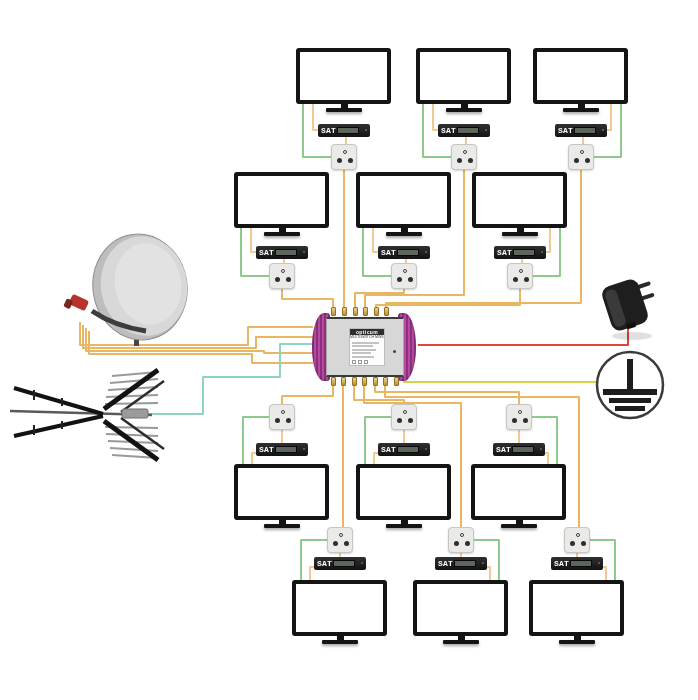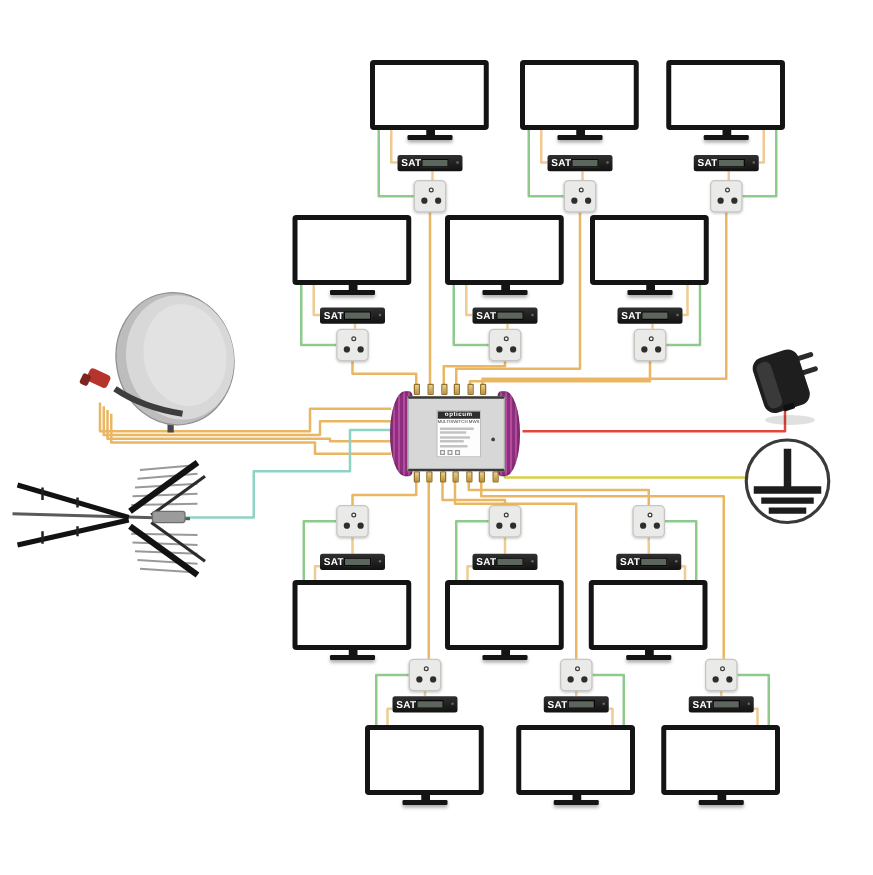--- a/index.html
+++ b/index.html
@@ -10,21 +10,21 @@
 
   
   .tv{position:absolute;width:95px;height:56px;background:#fff;border:4px solid #141414;
       border-radius:3px;box-sizing:border-box;z-index:2;}
   .tv-neck{position:absolute;width:7px;height:5px;background:#141414;z-index:2;}
   .tv-base{position:absolute;width:36px;height:4px;background:#141414;border-radius:1px;
            box-shadow:0 2px 3px rgba(0,0,0,.35);z-index:2;}
 
   
   .rcv{position:absolute;width:52px;height:13px;background:linear-gradient(#303030,#121212);
-       border-radius:2px;z-index:2;}
+       border-radius:2px;z-index:2;font-family:Liberation Mono, monospace;}
   .rcv-label{position:absolute;left:3px;top:1px;color:#fff;font-size:8px;font-weight:bold;
              letter-spacing:.2px;line-height:11px;}
   .rcv-display{position:absolute;left:19px;top:3px;width:22px;height:7px;background:#5d665c;
                border:1px solid #090909;box-sizing:border-box;}
   .rcv-dot{position:absolute;right:3px;top:5px;width:2px;height:2px;border-radius:50%;background:#6a6a6a;}
 
   
   .outlet{position:absolute;width:26px;height:26px;background:#eaeae8;border:1px solid #c6c6c2;
           border-radius:4px;box-sizing:border-box;box-shadow:0 1px 2px rgba(0,0,0,.18);z-index:2;}
   .hole{position:absolute;border-radius:50%;background:#2e2e2e;}

